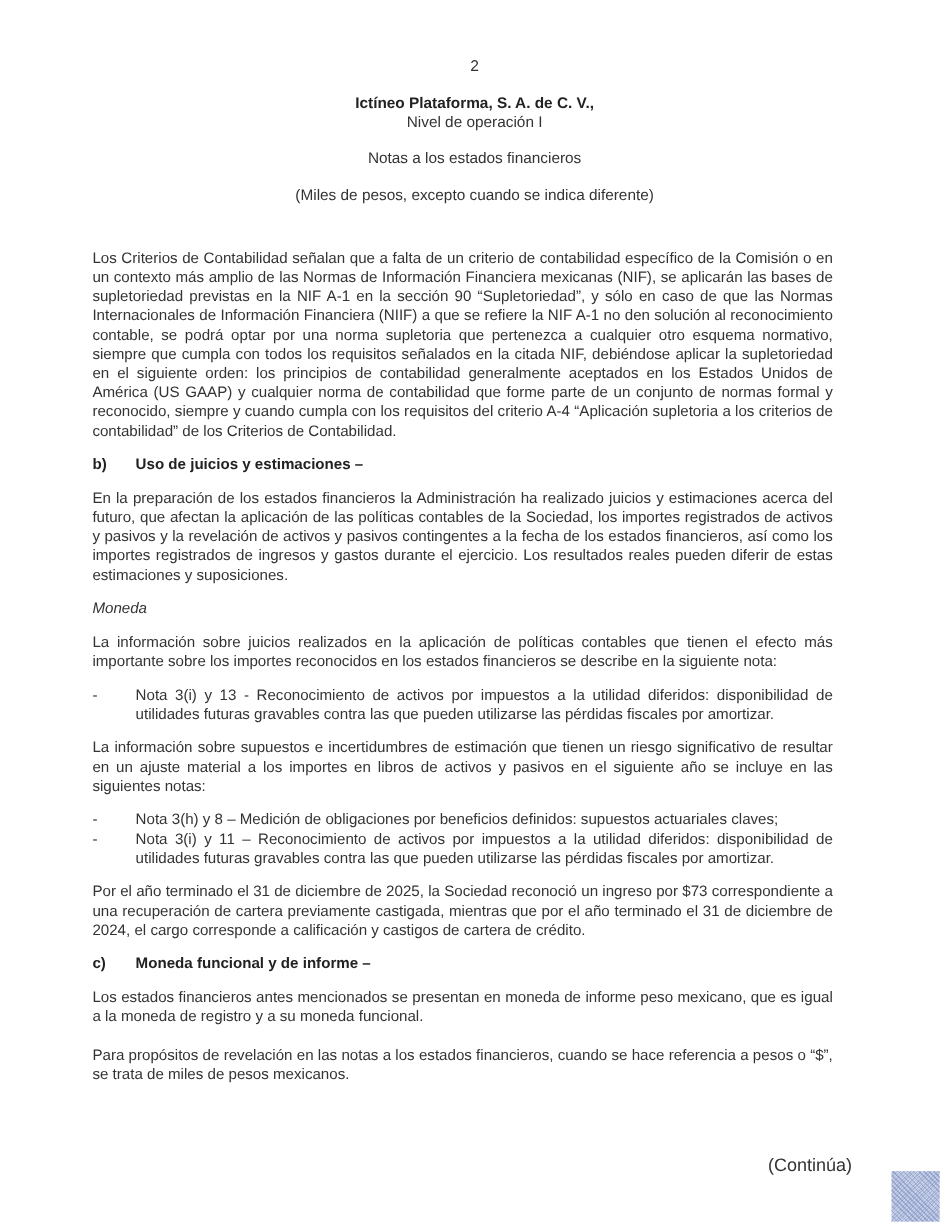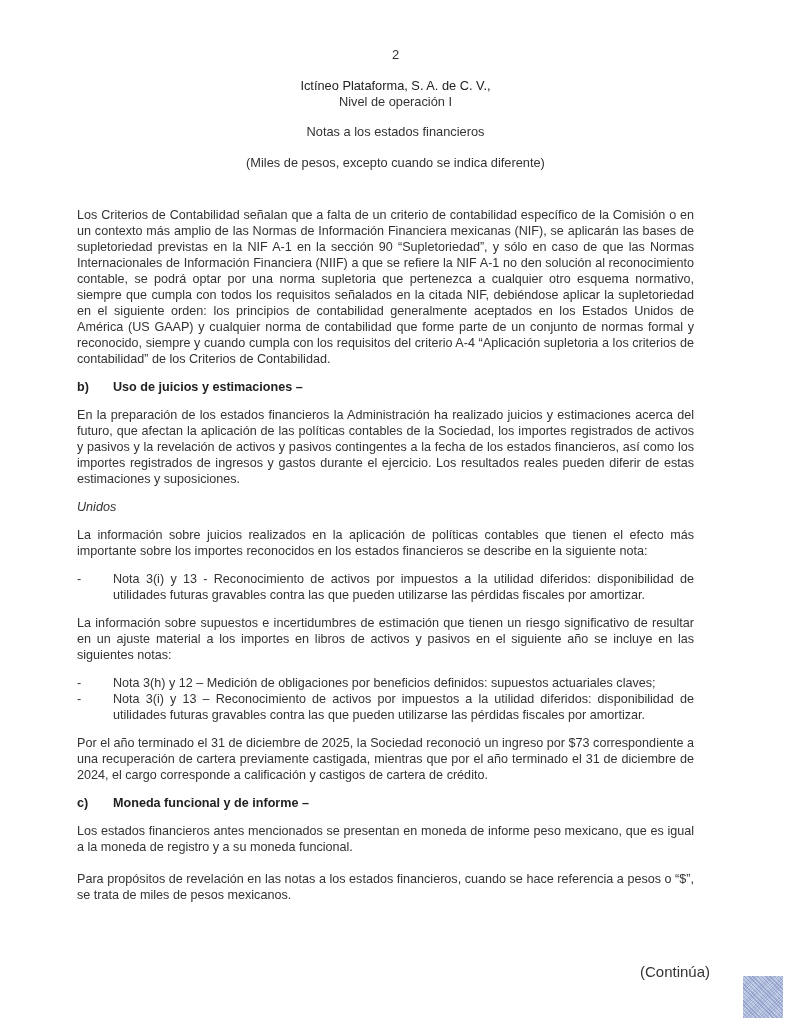--- a/index.html
+++ b/index.html
@@ -3,21 +3,21 @@
 <meta charset="utf-8">
 <style>
   html, body { margin: 0; padding: 0; background: #ffffff; }
   body {
     width: 791px; height: 1024px; position: relative; overflow: hidden;
     font-family: "Liberation Sans", sans-serif; color: #333333;
     font-size: 12.6px; line-height: 16px;
   }
   .page-number { position: absolute; top: 47px; left: 0; width: 791px; text-align: center; font-size: 13px; }
   .header { position: absolute; top: 78px; left: 0; width: 791px; text-align: center; font-size: 12.8px; line-height: 15.5px; }
-  .header .company { font-weight: normal; color: #222; }
+  .header .company { font-weight: bold; color: #222; }
   .header .gap { height: 15px; }
   .content { position: absolute; top: 207px; left: 77px; width: 617px; }
   p { margin: 0; text-align: justify; }
   .para { margin-bottom: 12px; }
   .section-heading { font-weight: bold; color: #222; display: flex; margin-bottom: 12px; }
   .section-heading .letter { width: 36px; }
   .sub-italic { font-style: italic; margin-bottom: 12px; }
   ul.dash { list-style: none; padding: 0; margin: 0 0 12px 0; }
   ul.dash li { display: flex; }
   ul.dash li .dash-mark { width: 36px; flex: none; }
@@ -45,38 +45,38 @@
 
 <div class="content">
   <p class="para">Los Criterios de Contabilidad señalan que a falta de un criterio de contabilidad específico de la Comisión o en un contexto más amplio de las Normas de Información Financiera mexicanas (NIF), se aplicarán las bases de supletoriedad previstas en la NIF A-1 en la sección 90 “Supletoriedad”, y sólo en caso de que las Normas Internacionales de Información Financiera (NIIF) a que se refiere la NIF A-1 no den solución al reconocimiento contable, se podrá optar por una norma supletoria que pertenezca a cualquier otro esquema normativo, siempre que cumpla con todos los requisitos señalados en la citada NIF, debiéndose aplicar la supletoriedad en el siguiente orden: los principios de contabilidad generalmente aceptados en los Estados Unidos de América (US GAAP) y cualquier norma de contabilidad que forme parte de un conjunto de normas formal y reconocido, siempre y cuando cumpla con los requisitos del criterio A-4 “Aplicación supletoria a los criterios de contabilidad” de los Criterios de Contabilidad.</p>
 
   <div class="section-heading">
     <span class="letter">b)</span>
     <span>Uso de juicios y estimaciones –</span>
   </div>
   <p class="para">En la preparación de los estados financieros la Administración ha realizado juicios y estimaciones acerca del futuro, que afectan la aplicación de las políticas contables de la Sociedad, los importes registrados de activos y pasivos y la revelación de activos y pasivos contingentes a la fecha de los estados financieros, así como los importes registrados de ingresos y gastos durante el ejercicio. Los resultados reales pueden diferir de estas estimaciones y suposiciones.</p>
 
-  <div class="sub-italic">Unidos</div>
+  <div class="sub-italic">Moneda</div>
   <p class="para">La información sobre juicios realizados en la aplicación de políticas contables que tienen el efecto más importante sobre los importes reconocidos en los estados financieros se describe en la siguiente nota:</p>
   <ul class="dash">
     <li>
       <span class="dash-mark">-</span>
       <span class="item-text">Nota 3(i) y 13 - Reconocimiento de activos por impuestos a la utilidad diferidos: disponibilidad de utilidades futuras gravables contra las que pueden utilizarse las pérdidas fiscales por amortizar.</span>
     </li>
   </ul>
 
   <p class="para">La información sobre supuestos e incertidumbres de estimación que tienen un riesgo significativo de resultar en un ajuste material a los importes en libros de activos y pasivos en el siguiente año se incluye en las siguientes notas:</p>
   <ul class="dash">
     <li>
       <span class="dash-mark">-</span>
-      <span class="item-text">Nota 3(h) y 12 – Medición de obligaciones por beneficios definidos: supuestos actuariales claves;</span>
+      <span class="item-text">Nota 3(h) y 8 – Medición de obligaciones por beneficios definidos: supuestos actuariales claves;</span>
     </li>
     <li>
       <span class="dash-mark">-</span>
-      <span class="item-text">Nota 3(i) y 13 – Reconocimiento de activos por impuestos a la utilidad diferidos: disponibilidad de utilidades futuras gravables contra las que pueden utilizarse las pérdidas fiscales por amortizar.</span>
+      <span class="item-text">Nota 3(i) y 11 – Reconocimiento de activos por impuestos a la utilidad diferidos: disponibilidad de utilidades futuras gravables contra las que pueden utilizarse las pérdidas fiscales por amortizar.</span>
     </li>
   </ul>
 
   <p class="para">Por el año terminado el 31 de diciembre de 2025, la Sociedad reconoció un ingreso por $73 correspondiente a una recuperación de cartera previamente castigada, mientras que por el año terminado el 31 de diciembre de 2024, el cargo corresponde a calificación y castigos de cartera de crédito.</p>
 
   <div class="section-heading">
     <span class="letter">c)</span>
     <span>Moneda funcional y de informe –</span>
   </div>
   <p class="para" style="margin-bottom:16px;">Los estados financieros antes mencionados se presentan en moneda de informe peso mexicano, que es igual a la moneda de registro y a su moneda funcional.</p>

